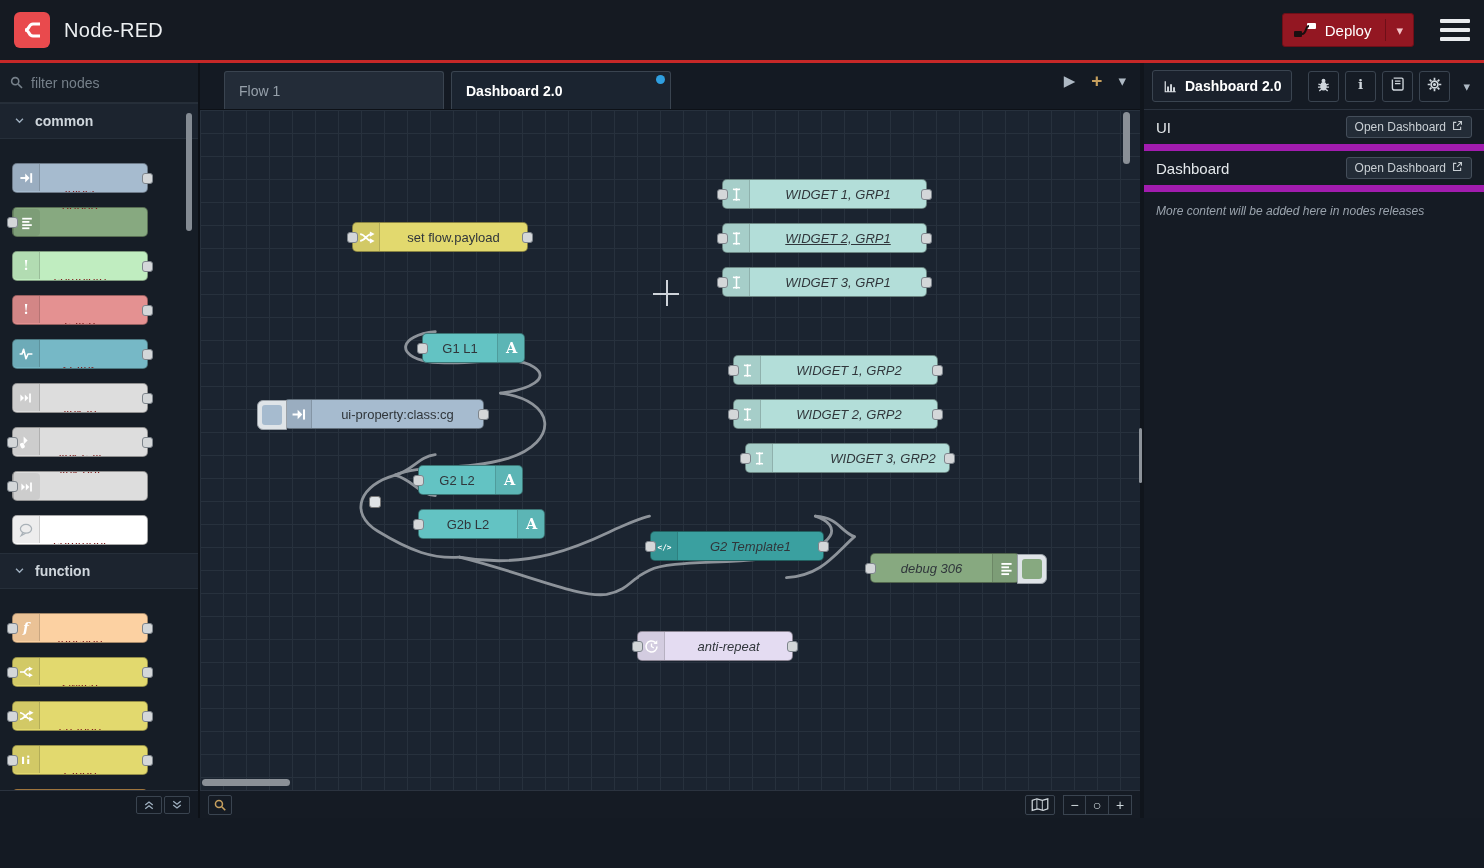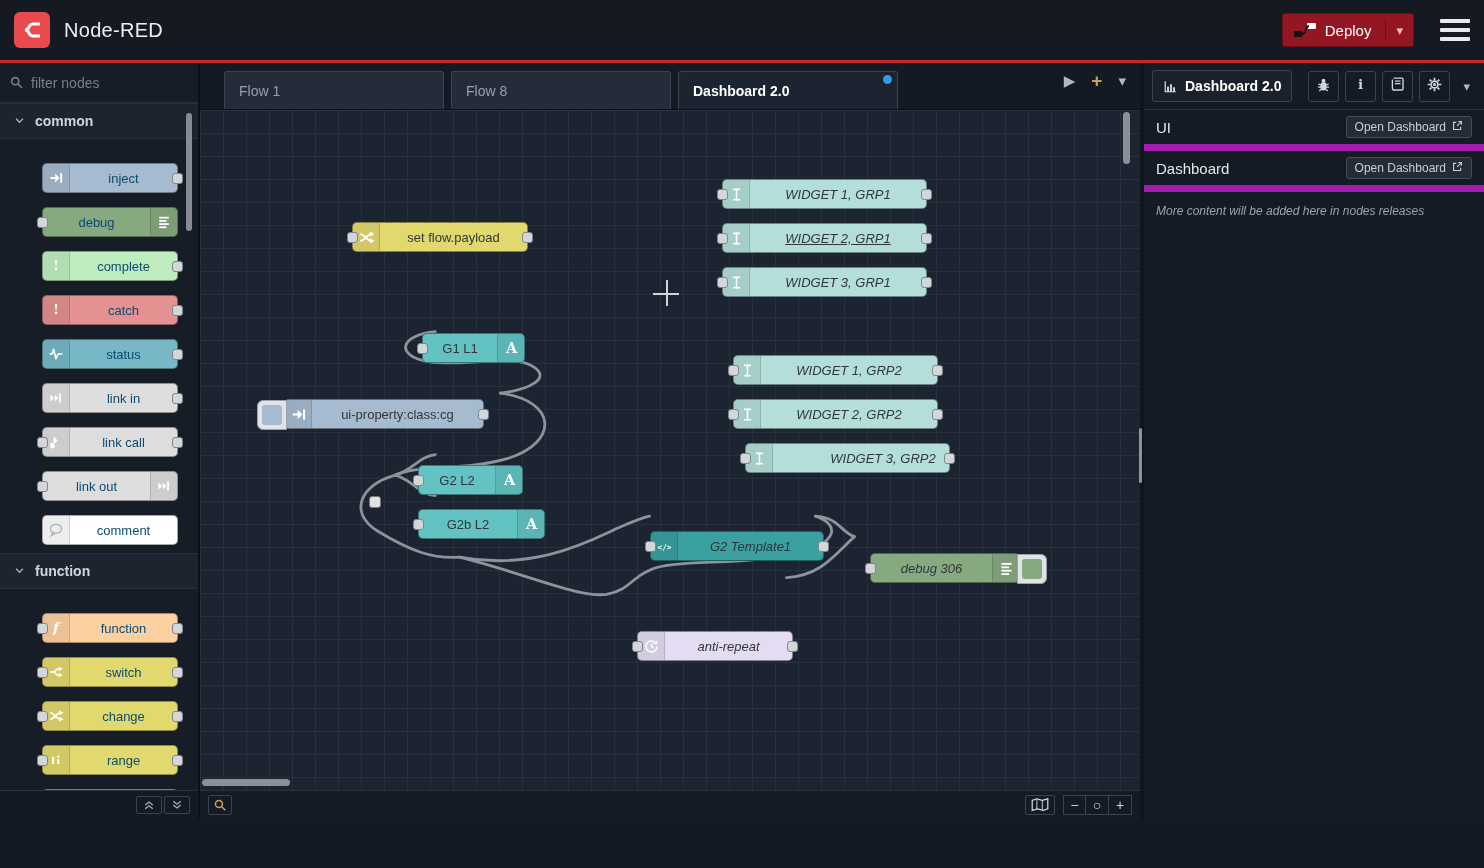--- a/index.html
+++ b/index.html
@@ -32,23 +32,23 @@
     border-right:2px solid #0d1117; display:flex; flex-direction:column; }
   .palette-search { height:40px; border-bottom:1px solid #262e38; display:flex;
     align-items:center; padding:0 10px; gap:8px; color:#76808a; font-size:14px; }
   .palette-search svg { width:13px; height:13px; }
   .palette-list { flex:1; overflow:hidden; }
   .pal-cat { background:#1c242f; border-top:1px solid #262f3a; border-bottom:1px solid #262f3a;
     height:36px; display:flex; align-items:center; gap:10px; padding:0 14px;
     color:#cfd6dc; font-weight:bold; font-size:14px; cursor:pointer; }
   .pal-cat svg { width:11px; height:11px; }
   .pal-items { padding:10px 0 8px 0; }
-  .pal-node { position:relative; width:136px; height:30px; margin:14px 0 0 42px;
+  .pal-node { position:relative; width:136px; height:30px; margin:14px 0 0 12px;
     border:1px solid rgba(0,0,0,.35); border-radius:5px; display:flex;
-    font-size:13px; color:#0c4a6e; cursor:grab; }
+    font-size:13px; color:#7f1d1d; cursor:grab;flex-direction:column; }
   .nicon { width:27px; flex:0 0 27px; display:flex; align-items:center;
     justify-content:center; background:rgba(0,0,0,.07); }
   .nicon.left { border-right:1px solid rgba(0,0,0,.14); border-radius:4px 0 0 4px; }
   .nicon.right { border-left:1px solid rgba(0,0,0,.14); border-radius:0 4px 4px 0; }
   .nicon svg { width:16px; height:16px; }
   .nlabel { flex:1; display:flex; align-items:center; justify-content:center;
     padding:0 6px; white-space:nowrap; overflow:hidden; }
   .port { position:absolute; width:11px; height:11px; top:9px; background:#d4d7d9;
     border:1px solid #7e858c; border-radius:3px; }
   .port.in { left:-6px; } .port.out { right:-6px; }
@@ -364,23 +364,20 @@
         </div>
       </div>
     </aside>
 
     <div class="center">
       <div class="tabbar">
         <div id="tabs" style="display:flex; align-items:flex-end; height:100%;">
             <div class="tab">
               <span>Flow 1</span>
             </div>
-            <div class="tab">
-              <span>Flow 8</span>
-            </div>
             <div class="tab active">
               <span>Dashboard 2.0</span>
               <span class="dot"></span>
             </div>
           </div>
         <div class="tab-actions">
           <span class="ta">▶</span>
           <span class="ta plus">+</span>
           <span class="ta">▾</span>
         </div>

